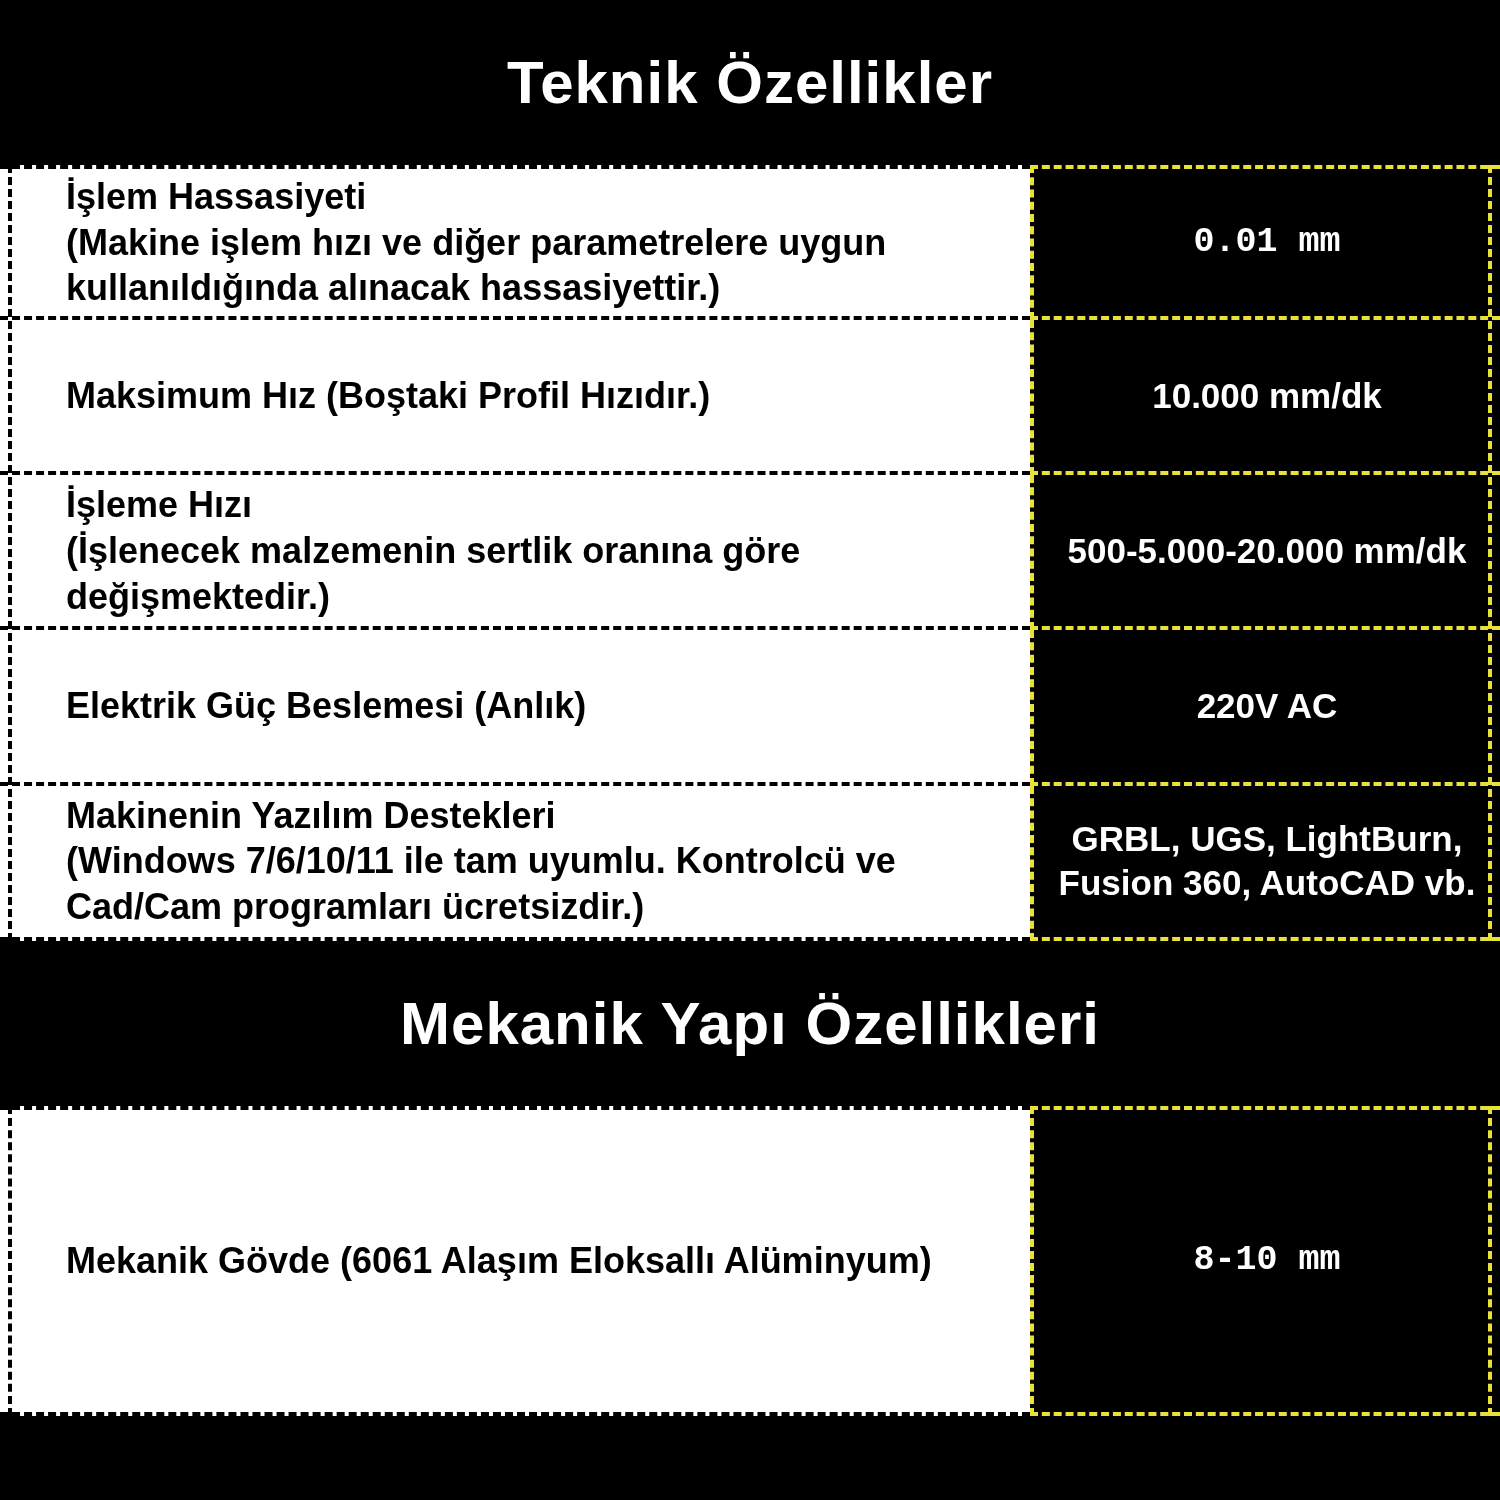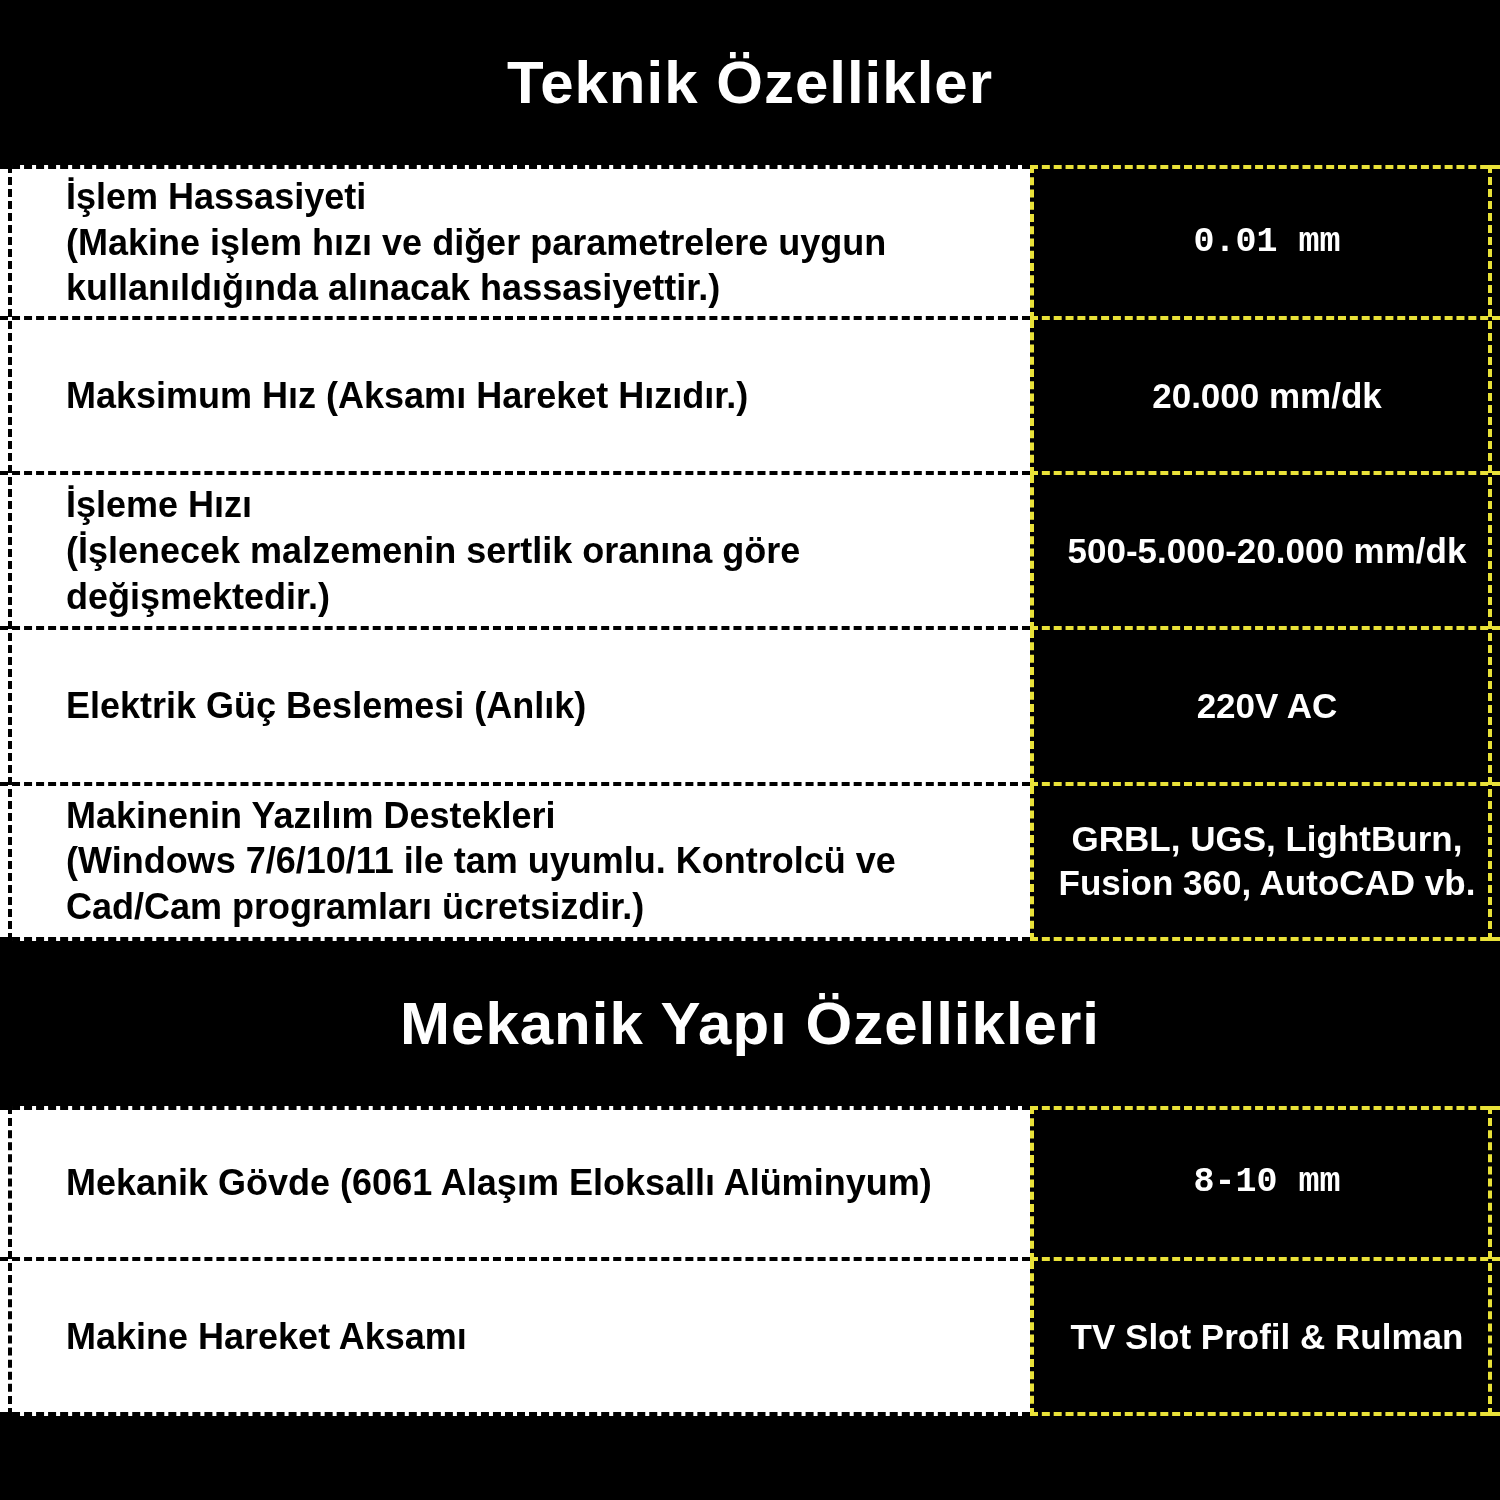--- a/index.html
+++ b/index.html
@@ -102,22 +102,22 @@
   </header>
 
   <div class="rows rows-technical">
     <div class="row">
       <div class="label-cell">İşlem Hassasiyeti
 (Makine işlem hızı ve diğer parametrelere uygun
 kullanıldığında alınacak hassasiyettir.)</div>
       <div class="value-cell">0.01 mm</div>
     </div>
     <div class="row">
-      <div class="label-cell">Maksimum Hız (Aksamı Hareket Hızıdır.)</div>
-      <div class="value-cell">20.000 mm/dk</div>
+      <div class="label-cell">Maksimum Hız (Boştaki Profil Hızıdır.)</div>
+      <div class="value-cell">10.000 mm/dk</div>
     </div>
     <div class="row">
       <div class="label-cell">İşleme Hızı
 (İşlenecek malzemenin sertlik oranına göre
 değişmektedir.)</div>
       <div class="value-cell">500-5.000-20.000 mm/dk</div>
     </div>
     <div class="row">
       <div class="label-cell">Elektrik Güç Beslemesi (Anlık)</div>
       <div class="value-cell">220V AC</div>
@@ -135,21 +135,17 @@
 
   <header class="band">
     <h1 class="band-title">Mekanik Yapı Özellikleri</h1>
   </header>
 
   <div class="rows rows-mechanical">
     <div class="row">
       <div class="label-cell">Mekanik Gövde (6061 Alaşım Eloksallı Alüminyum)</div>
       <div class="value-cell">8-10 mm</div>
     </div>
-    <div class="row">
-      <div class="label-cell">Makine Hareket Aksamı</div>
-      <div class="value-cell">TV Slot Profil &amp; Rulman</div>
-    </div>
     <div class="vline vline-left"></div>
     <div class="vline vline-right"></div>
   </div>
 
 </div>
 
 </body></html>

